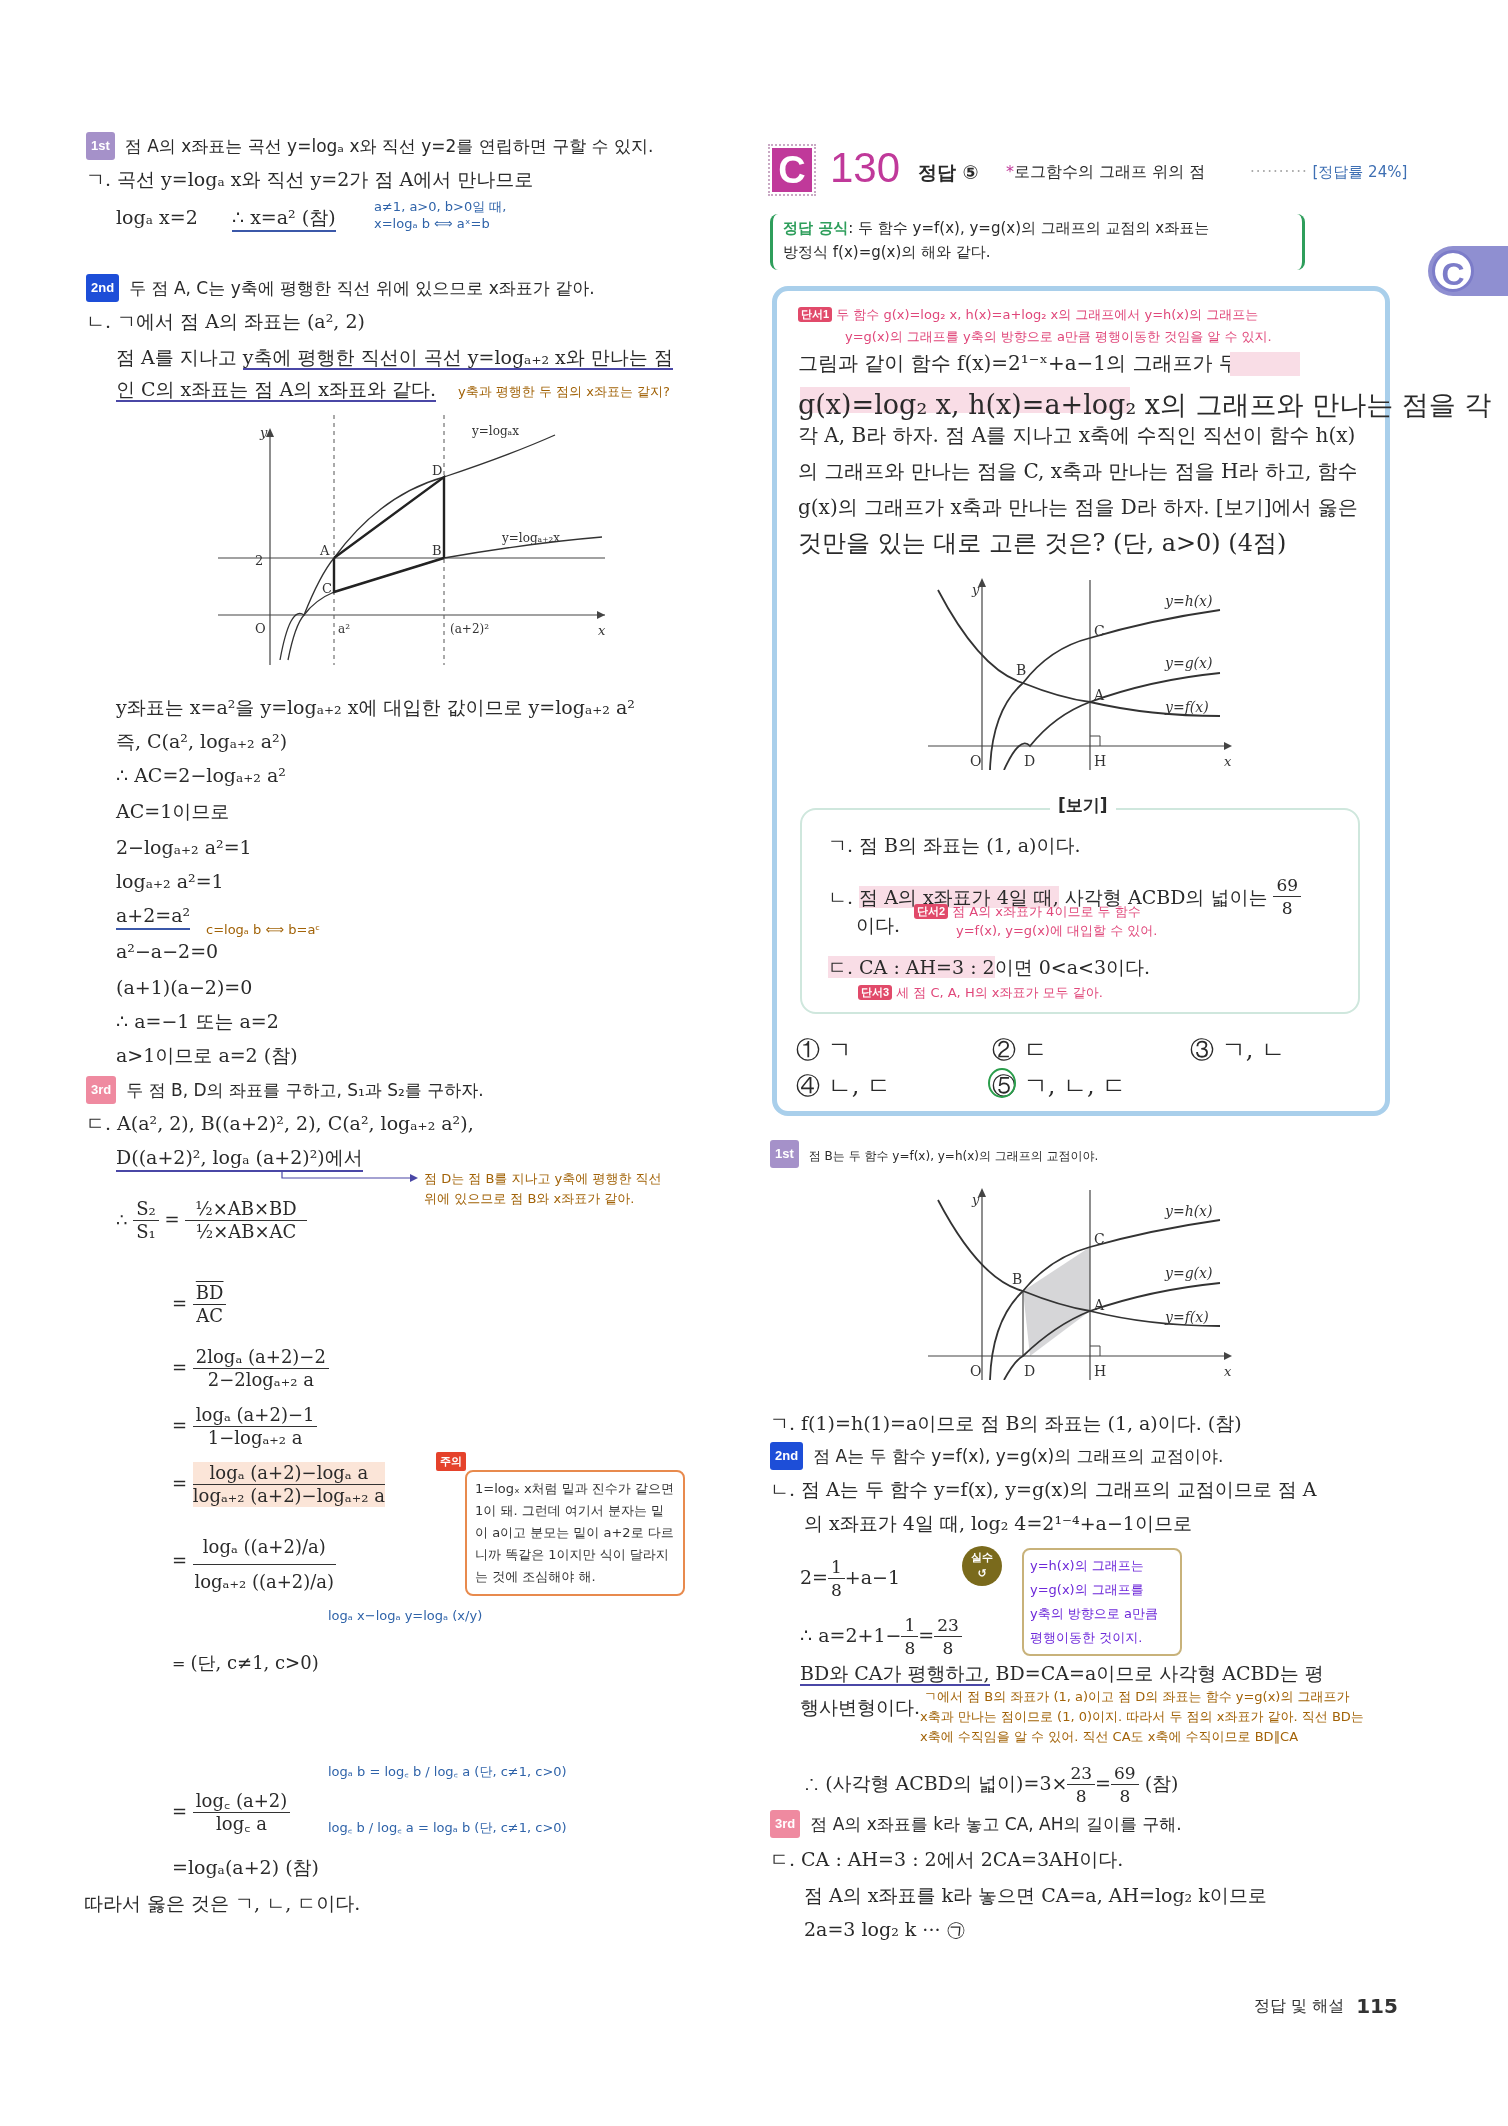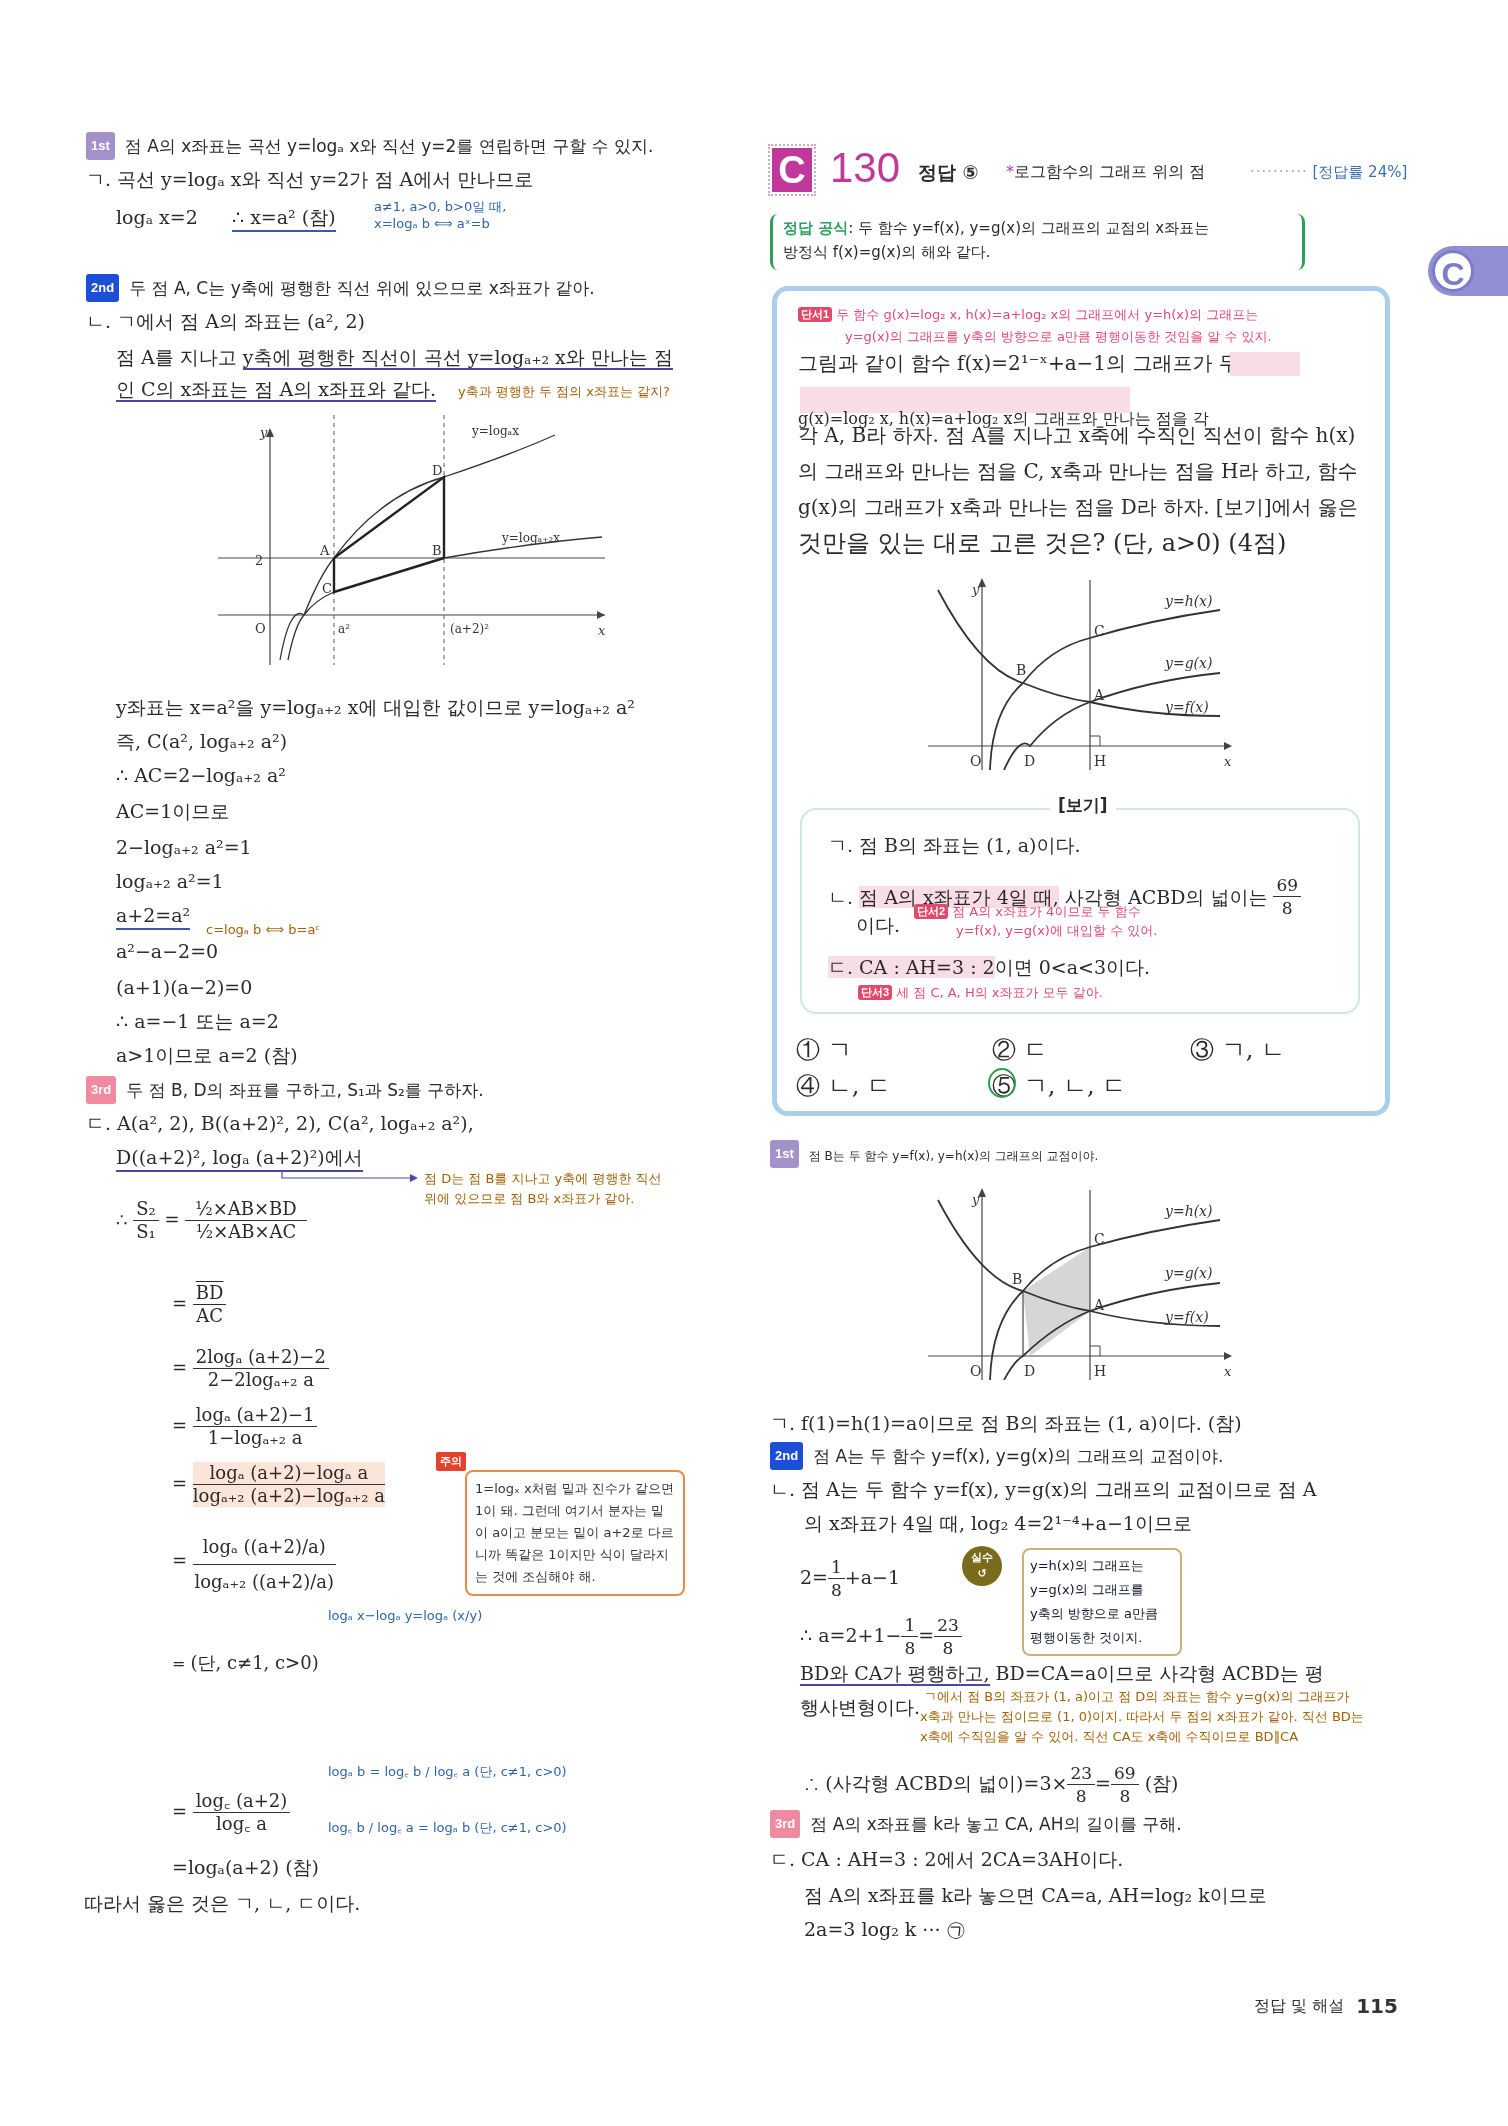--- a/index.html
+++ b/index.html
@@ -37,21 +37,21 @@
   .bogi { position: absolute; left: 800px; top: 808px; width: 560px; height: 206px; border: 2px solid #cfe7dd; border-radius: 16px; }
   .bogi-title { position: absolute; left: 1050px; top: 794px; background: #fff; padding: 0 8px; font-family: "DejaVu Sans", sans-serif; font-weight: bold; font-size: 17px; }
 
   .hint { display: inline-block; background: #e14a6a; color: #fff; font-family: "Liberation Sans", sans-serif; font-weight: bold; font-size: 11px; padding: 0 3px; border-radius: 3px; margin-right: 4px; vertical-align: 1px; }
 
   .side-tab { position: absolute; left: 1428px; top: 246px; width: 80px; height: 50px; background: #8f8fd1; border-radius: 25px 0 0 25px; }
   .side-tab .circle { position: absolute; left: 4px; top: 4px; width: 42px; height: 42px; border-radius: 50%; background: #fff; color: #7c7cc9; font-family: "Liberation Sans", sans-serif; font-weight: bold; font-size: 32px; line-height: 42px; text-align: center; border: 3px solid #7c7cc9; }
 
   .callout-caution { position: absolute; left: 465px; top: 1470px; width: 220px; height: 126px; border: 2px solid #e88a4d; border-radius: 8px; padding: 6px 8px; font-family: "DejaVu Sans", sans-serif; font-size: 13px; line-height: 22px; color: #333; }
   .caution-tag { position: absolute; left: 436px; top: 1452px; background: #e5422b; color: #fff; font-family: "DejaVu Sans", sans-serif; font-weight: bold; font-size: 11px; padding: 2px 4px; border-radius: 2px; }
-  .callout-mistake { position: absolute; left: 1022px; top: 1548px; width: 160px; height: 108px; border: 2px solid #c8b27a; border-radius: 8px; padding: 4px 6px; font-family: "DejaVu Sans", sans-serif; font-size: 13px; line-height: 24px; color: #0f172a; }
+  .callout-mistake { position: absolute; left: 1022px; top: 1548px; width: 160px; height: 108px; border: 2px solid #c8b27a; border-radius: 8px; padding: 4px 6px; font-family: "DejaVu Sans", sans-serif; font-size: 13px; line-height: 24px; color: #6d28d9; }
   .mistake-tag { position: absolute; left: 962px; top: 1546px; width: 40px; height: 40px; border-radius: 50%; background: #7a6a1c; color: #fff; font-family: "DejaVu Sans", sans-serif; font-weight: bold; font-size: 11px; text-align: center; line-height: 16px; padding-top: 4px; }
 
   .frac { display: inline-block; vertical-align: middle; text-align: center; }
   .frac > span { display: block; line-height: 22px; }
   .frac > .num { border-bottom: 1.5px solid #333; padding: 0 3px; }
 
   .choice { position: absolute; font-size: 24px; }
   .ans-circle { position: absolute; left: 988px; top: 1068px; width: 28px; height: 30px; border: 2px solid #2a9d4b; border-radius: 50%; }
   .page-footer { position: absolute; left: 1254px; top: 1994px; font-family: "DejaVu Sans", sans-serif; font-size: 16px; color: #333; }
   .page-num { font-size: 20px; font-weight: bold; margin-left: 12px; vertical-align: -2px; }
@@ -176,21 +176,21 @@
 </div>
 
 <div class="problem-box"></div>
 
 <div class="abs note-pink" style="left:798px;top:306px;"><span class="hint">단서1</span><span>두 함수 g(x)=log₂ x, h(x)=a+log₂ x의 그래프에서 y=h(x)의 그래프는</span></div>
 <div class="abs note-pink" style="left:845px;top:328px;">y=g(x)의 그래프를 y축의 방향으로 a만큼 평행이동한 것임을 알 수 있지.</div>
 
 <div class="line" style="left:798px;top:350px;font-size:20px;">그림과 같이 함수 f(x)=2¹⁻ˣ+a−1의 그래프가 두 함수</div>
 <div class="abs hl-pink" style="left:1230px;top:352px;width:70px;height:24px;"></div>
 <div class="abs hl-pink" style="left:800px;top:387px;width:330px;height:26px;"></div>
-<div class="line" style="left:798px;top:406px;font-size:16px;">g(x)=log₂ x, h(x)=a+log₂ x의 그래프와 만나는 점을 각</div>
+<div class="line" style="left:798px;top:392px;font-size:27px;">g(x)=log₂ x, h(x)=a+log₂ x의 그래프와 만나는 점을 각</div>
 <div class="line" style="left:798px;top:422px;font-size:20px;">각 A, B라 하자. 점 A를 지나고 x축에 수직인 직선이 함수 h(x)</div>
 <div class="line" style="left:798px;top:458px;font-size:20px;">의 그래프와 만나는 점을 C, x축과 만나는 점을 H라 하고, 함수</div>
 <div class="line" style="left:798px;top:494px;font-size:20px;">g(x)의 그래프가 x축과 만나는 점을 D라 하자. [보기]에서 옳은</div>
 <div class="line" style="left:798px;top:530px;font-size:24px;">것만을 있는 대로 고른 것은? (단, a&gt;0) (4점)</div>
 
 <svg class="abs" style="left:920px;top:570px;" width="320" height="200">
   <line x1="8" y1="176" x2="310" y2="176" stroke="#444" stroke-width="1.2"></line>
   <polygon points="312,176 304,172 304,180" fill="#444"></polygon>
   <line x1="62" y1="200" x2="62" y2="10" stroke="#444" stroke-width="1.2"></line>
   <polygon points="62,8 58,17 66,17" fill="#444"></polygon>

